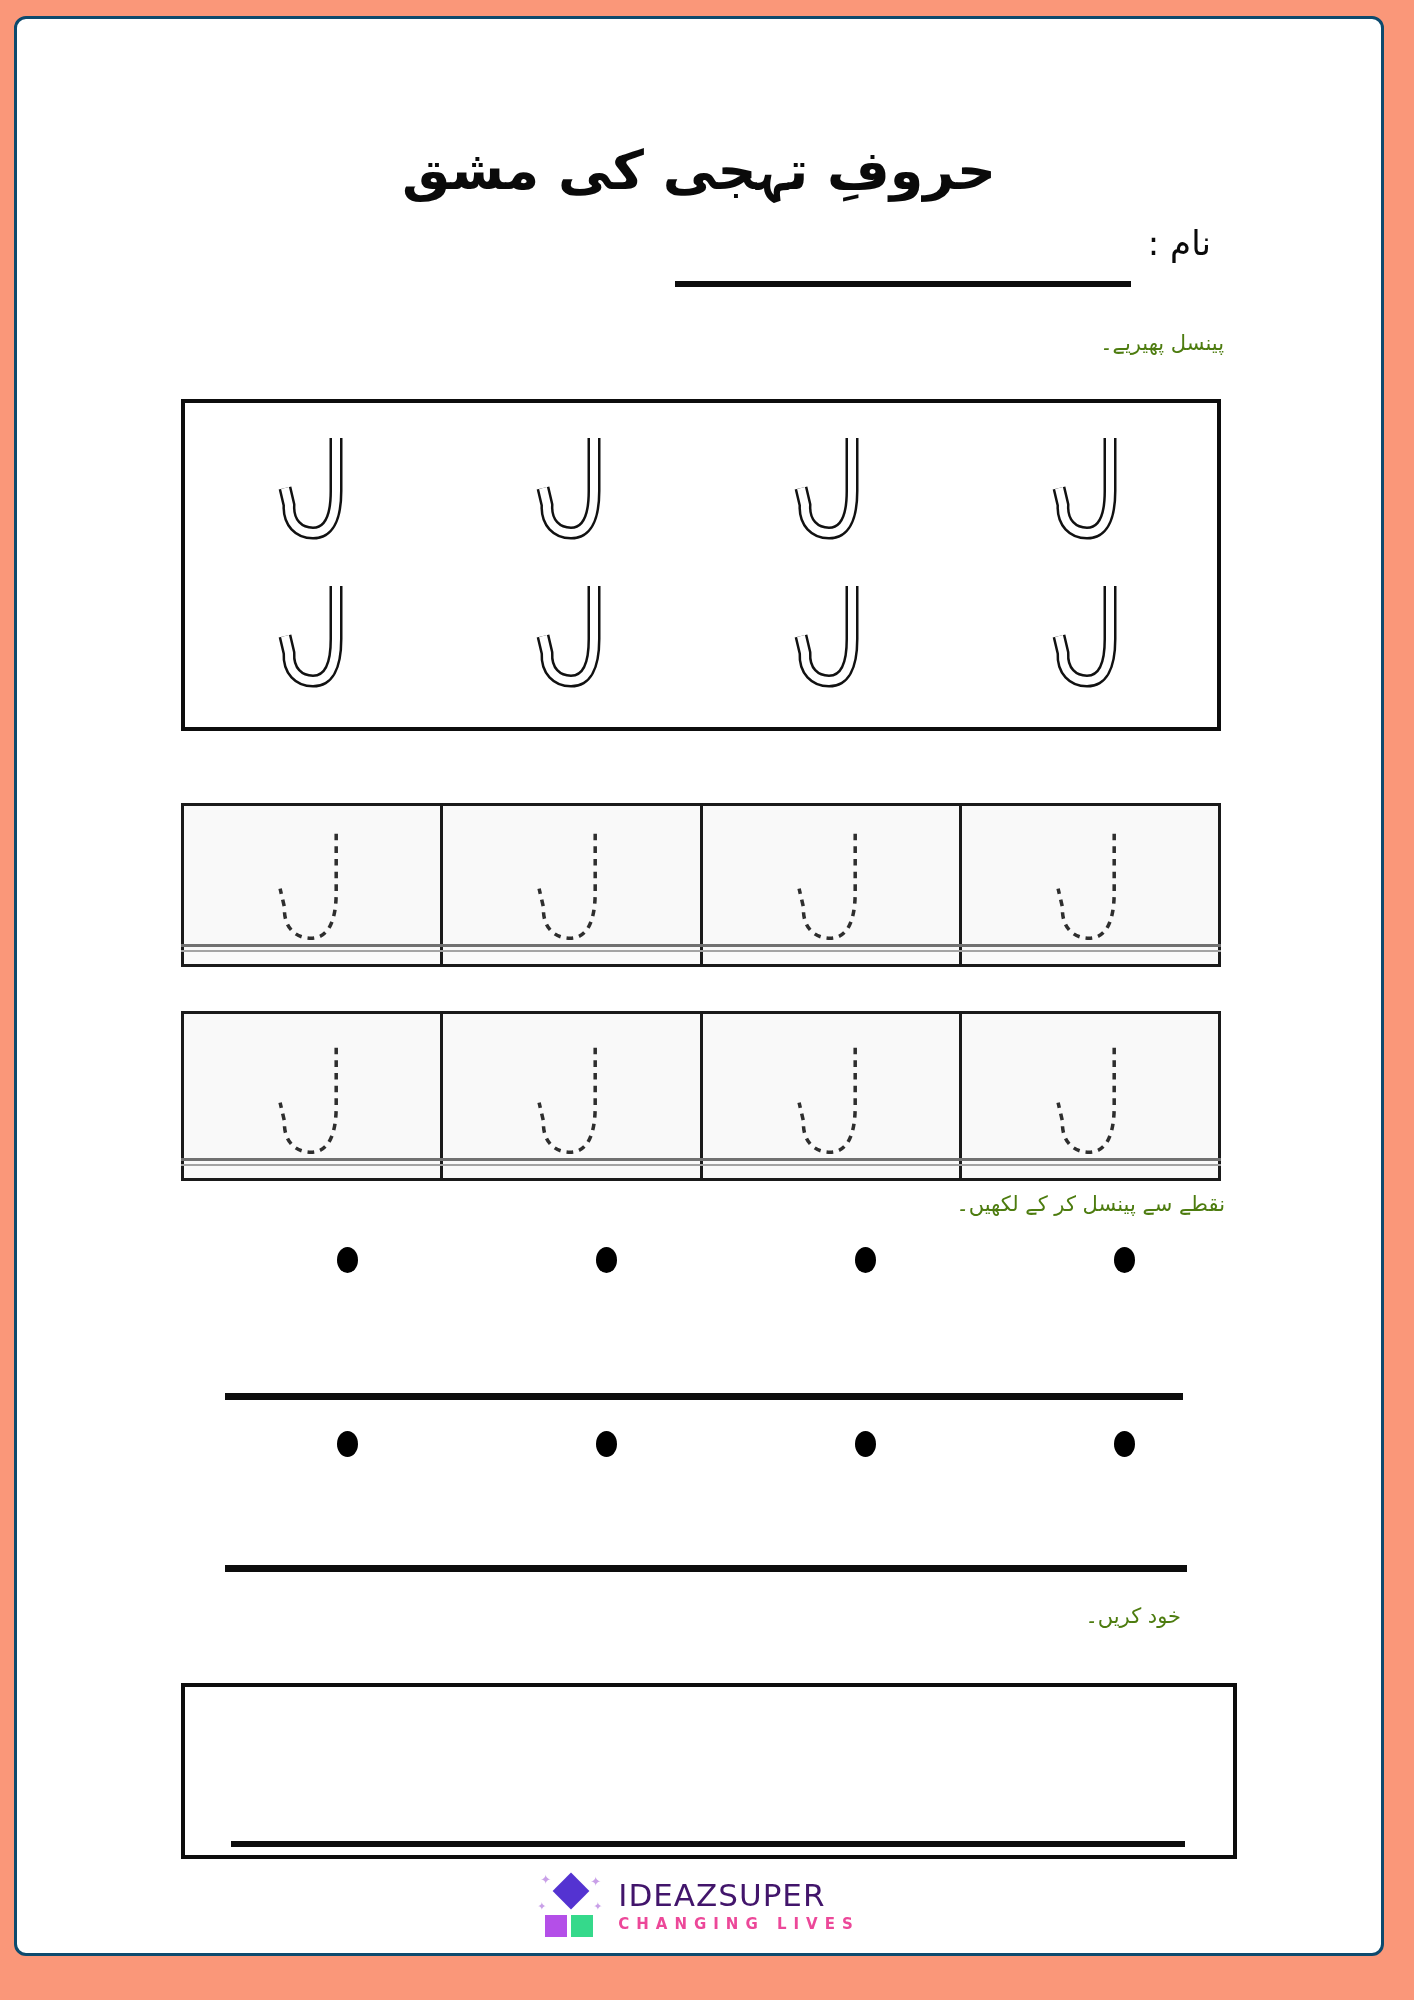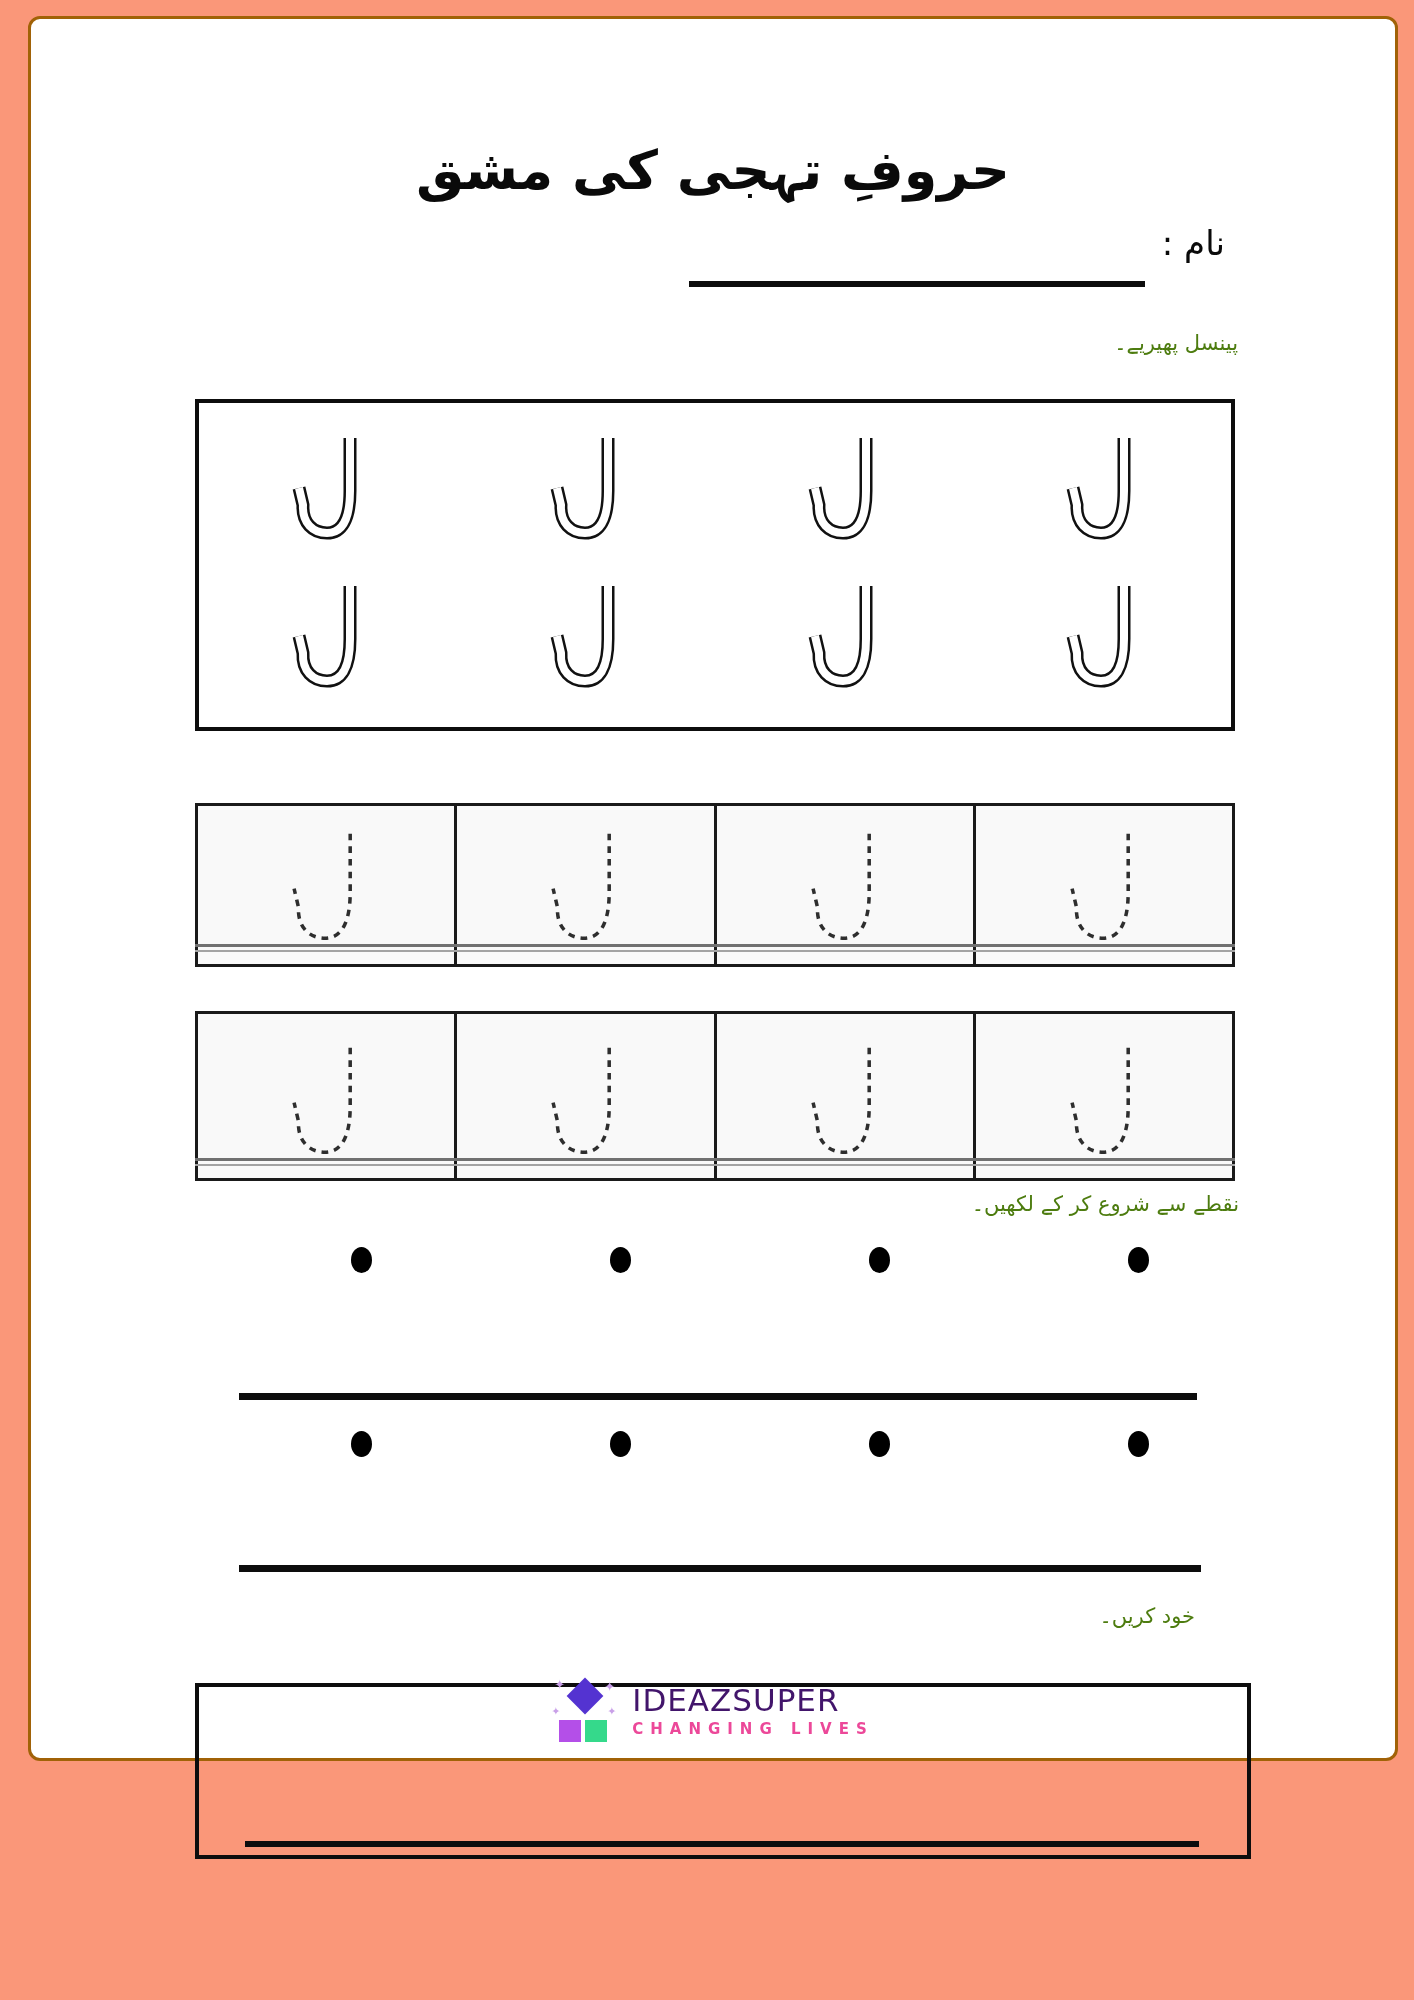--- a/index.html
+++ b/index.html
@@ -3,22 +3,22 @@
 <meta charset="utf-8">
 <style>
   html,body{margin:0;padding:0}
   body{
     width:1414px;height:2000px;position:relative;
     background:#fa9779;
     font-family:"DejaVu Sans",sans-serif;
     overflow:hidden;
   }
   .page{
-    position:absolute;left:28px;top:16px;width:1370px;height:1745px;
-    background:#ffffff;border:3px solid #a16207;border-radius:12px;
+    position:absolute;left:14px;top:16px;width:1370px;height:1940px;
+    background:#ffffff;border:3px solid #0c4a6e;border-radius:12px;
     box-sizing:border-box;
   }
   .title{
     position:absolute;top:84px;left:0;right:0;text-align:center;
     font-size:54px;font-weight:700;color:#0a0a0a;direction:rtl;
   }
   .name-label{
     position:absolute;top:204px;right:170px;
     font-size:34px;color:#0a0a0a;direction:rtl;
   }
@@ -202,21 +202,21 @@
   </div>
 
   <div class="connect-cell">
     <div class="cell-baseline"></div>
     <svg class="letter-dashed" viewBox="0 0 80 120" width="88" height="132">
       <path class="lp-dash" d="M62 7 V60 C62 88 54 102 39 102 C25 102 14 92 15 74 L11 57"></path>
     </svg>
   </div>
 </div>
 
-  <div class="instr instr3">نقطے سے شروع کر کے لکھیں۔</div>
+  <div class="instr instr3">نقطے سے پینسل کر کے لکھیں۔</div>
 
   <div class="dots-row d1">
   <span class="dot"></span>
 
   <span class="dot"></span>
 
   <span class="dot"></span>
 
   <span class="dot"></span>
 </div>

